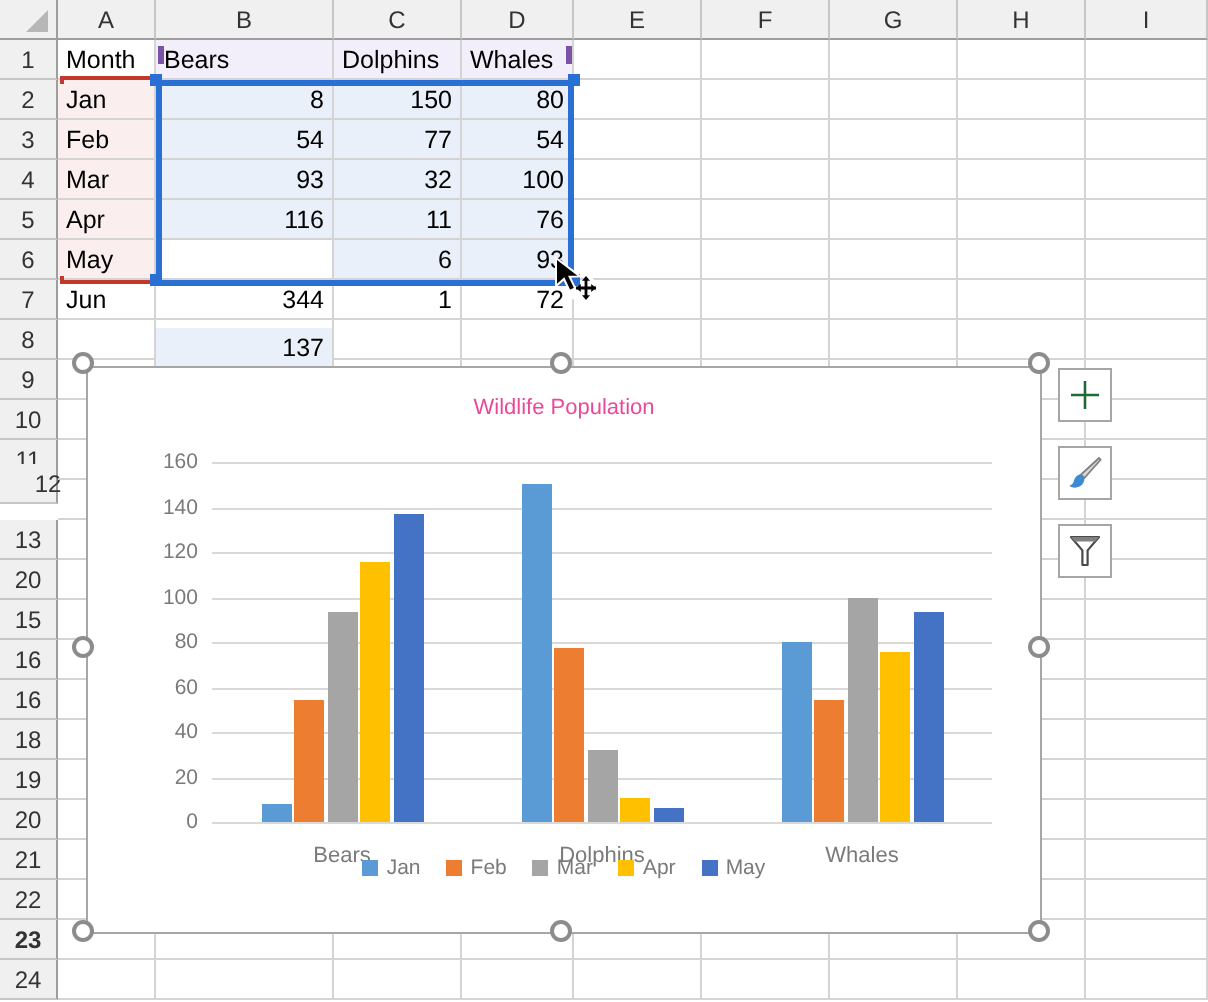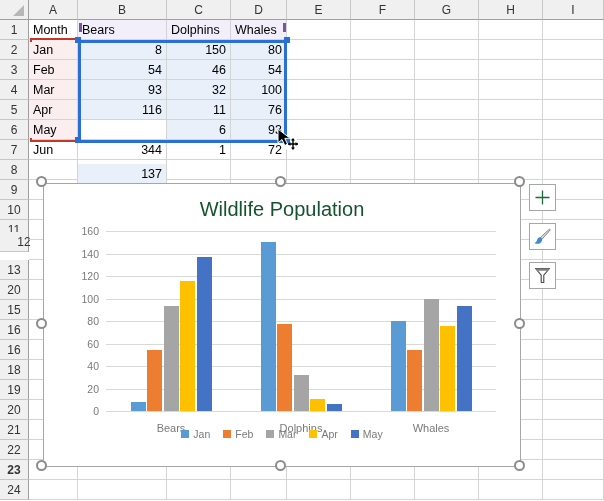--- a/index.html
+++ b/index.html
@@ -96,22 +96,22 @@
     position: absolute;
     width: 11px; height: 11px;
     border-radius: 50%;
     background: #ffffff;
     border: 2px solid #8c8c8c;
   }
 
   .chart-title {
     position: absolute; left: 0; right: 0; top: 14px;
     text-align: center;
-    font-size: 20px;
-    color: #14532d;
+    font-size: 11px;
+    color: #ec4899;
     font-family: "Liberation Sans", sans-serif;
   }
 
   .plot {
     position: absolute;
     left: 62px; top: 47px;
     width: 390px; height: 180px;
   }
   .gridline {
     position: absolute; left: 0; width: 100%;
@@ -424,21 +424,21 @@
         <div class="cell txt" style="left: 29px; width: 49px; top: 20px; height: 20px;">Month</div>
         <div class="cell txt fill-header" style="left: 78px; width: 89px; top: 20px; height: 20px;">Bears</div>
         <div class="cell txt fill-header" style="left: 167px; width: 64px; top: 20px; height: 20px;">Dolphins</div>
         <div class="cell txt fill-header" style="left: 231px; width: 56px; top: 20px; height: 20px;">Whales</div>
         <div class="cell txt fill-month" style="left: 29px; width: 49px; top: 40px; height: 20px;">Jan</div>
         <div class="cell num fill-data" style="left: 78px; width: 89px; top: 40px; height: 20px;">8</div>
         <div class="cell num fill-data" style="left: 167px; width: 64px; top: 40px; height: 20px;">150</div>
         <div class="cell num fill-data" style="left: 231px; width: 56px; top: 40px; height: 20px;">80</div>
         <div class="cell txt fill-month" style="left: 29px; width: 49px; top: 60px; height: 20px;">Feb</div>
         <div class="cell num fill-data" style="left: 78px; width: 89px; top: 60px; height: 20px;">54</div>
-        <div class="cell num fill-data" style="left: 167px; width: 64px; top: 60px; height: 20px;">46</div>
+        <div class="cell num fill-data" style="left: 167px; width: 64px; top: 60px; height: 20px;">77</div>
         <div class="cell num fill-data" style="left: 231px; width: 56px; top: 60px; height: 20px;">54</div>
         <div class="cell txt fill-month" style="left: 29px; width: 49px; top: 80px; height: 20px;">Mar</div>
         <div class="cell num fill-data" style="left: 78px; width: 89px; top: 80px; height: 20px;">93</div>
         <div class="cell num fill-data" style="left: 167px; width: 64px; top: 80px; height: 20px;">32</div>
         <div class="cell num fill-data" style="left: 231px; width: 56px; top: 80px; height: 20px;">100</div>
         <div class="cell txt fill-month" style="left: 29px; width: 49px; top: 100px; height: 20px;">Apr</div>
         <div class="cell num fill-data" style="left: 78px; width: 89px; top: 100px; height: 20px;">116</div>
         <div class="cell num fill-data" style="left: 167px; width: 64px; top: 100px; height: 20px;">11</div>
         <div class="cell num fill-data" style="left: 231px; width: 56px; top: 100px; height: 20px;">76</div>
         <div class="cell txt fill-month" style="left: 29px; width: 49px; top: 120px; height: 20px;">May</div>

